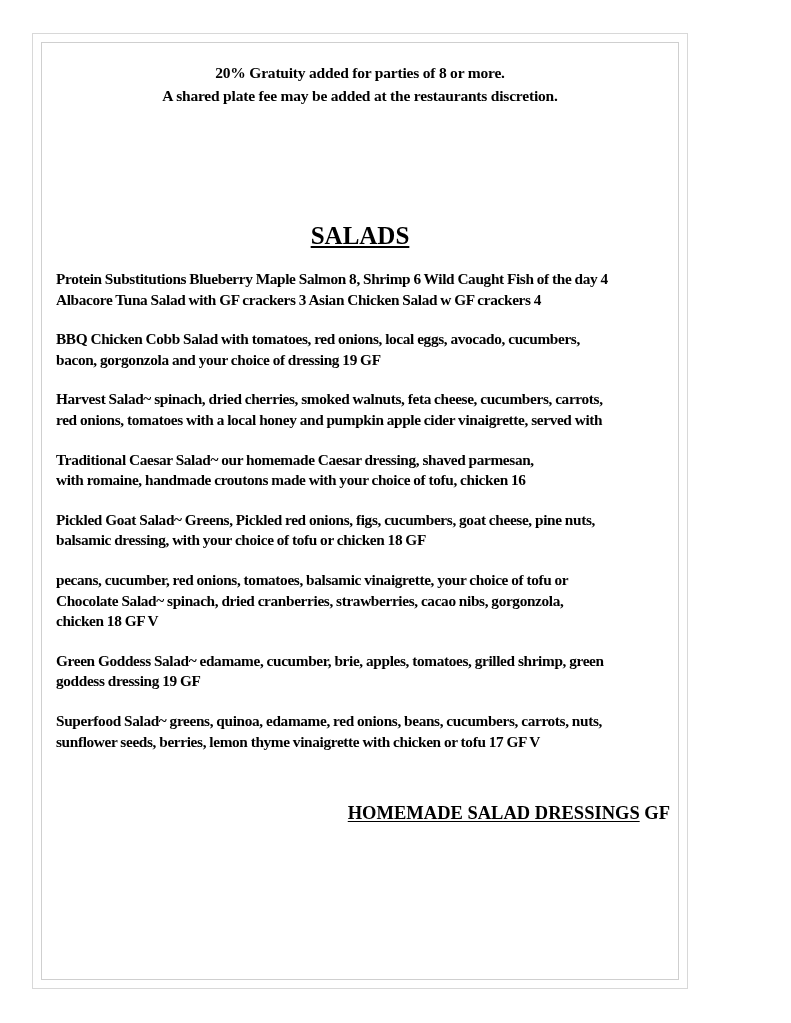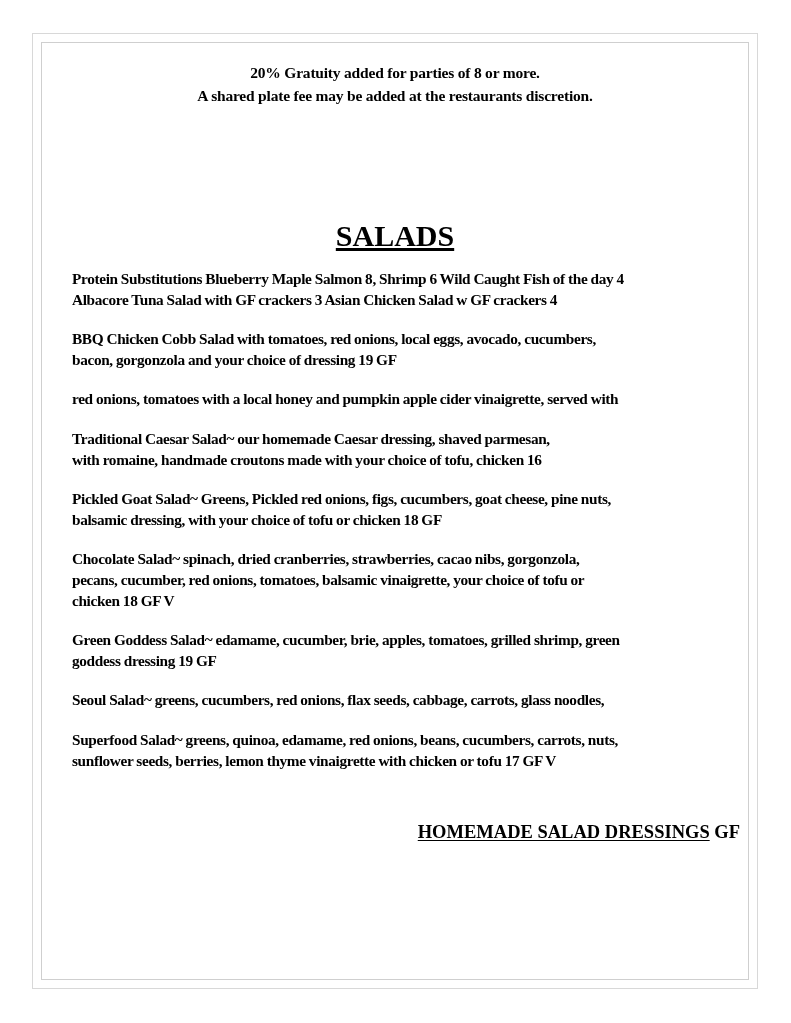--- a/index.html
+++ b/index.html
@@ -13,21 +13,21 @@
     font-family: "Liberation Serif", "DejaVu Serif", serif;
     color: #000000;
     overflow: hidden;
     position: relative;
   }
   
   #page-outer {
     position: absolute;
     left: 32px;
     top: 33px;
-    width: 726px;
+    width: 656px;
     height: 956px;
     border: 1px solid #d8d8d8;
     box-sizing: border-box;
   }
   
   #page-inner {
     position: absolute;
     left: 8px;
     top: 8px;
     right: 8px;
@@ -53,32 +53,32 @@
     letter-spacing: -0.2px;
     font-stretch: condensed;
   }
   .notice-line { display: block; white-space: nowrap; }
 
   .spacer-big { height: 112px; }
 
   .section-title {
     text-align: center;
     font-weight: bold;
-    font-size: 30px;
+    font-size: 25px;
     line-height: 34px;
     letter-spacing: 0px;
     margin-bottom: 16px;
   }
   .section-title span {
     text-decoration: underline;
     text-underline-offset: 2px;
   }
 
   .menu-list {
-    margin: 16px;
+    margin: 0;
     padding: 0;
   }
   .menu-item {
     font-weight: bold;
     font-size: 15.3px;
     line-height: 20.6px;
     letter-spacing: -0.35px;
     text-align: left;
     margin: 0 0 19px 0;
     padding: 0 0 0 6px;
@@ -129,47 +129,47 @@
           <span class="ln">Protein Substitutions Blueberry Maple Salmon 8, Shrimp 6 Wild Caught Fish of the day 4</span>
           <span class="ln">Albacore Tuna Salad with GF crackers 3 Asian Chicken Salad w GF crackers 4</span>
         </div>
 
         <div class="menu-item">
           <span class="ln">BBQ Chicken Cobb Salad with tomatoes, red onions, local eggs, avocado, cucumbers,</span>
           <span class="ln">bacon, gorgonzola and your choice of dressing 19 GF</span>
         </div>
 
         <div class="menu-item">
+          <span class="ln">Harvest Salad~ spinach, dried cherries, smoked walnuts, feta cheese, cucumbers, carrots,</span>
           <span class="ln">red onions, tomatoes with a local honey and pumpkin apple cider vinaigrette, served with</span>
         </div>
 
         <div class="menu-item">
           <span class="ln">Traditional Caesar Salad~ our homemade Caesar dressing, shaved parmesan,</span>
           <span class="ln">with romaine, handmade croutons made with your choice of tofu, chicken 16</span>
         </div>
 
         <div class="menu-item">
           <span class="ln">Pickled Goat Salad~ Greens, Pickled red onions, figs, cucumbers, goat cheese, pine nuts,</span>
           <span class="ln">balsamic dressing, with your choice of tofu or chicken 18 GF</span>
         </div>
 
 
         <div class="menu-item">
+          <span class="ln">pecans, cucumber, red onions, tomatoes, balsamic vinaigrette, your choice of tofu or</span>
           <span class="ln">Chocolate Salad~ spinach, dried cranberries, strawberries, cacao nibs, gorgonzola,</span>
-          <span class="ln">pecans, cucumber, red onions, tomatoes, balsamic vinaigrette, your choice of tofu or</span>
           <span class="ln">chicken 18 GF V</span>
         </div>
 
         <div class="menu-item">
           <span class="ln">Green Goddess Salad~ edamame, cucumber, brie, apples, tomatoes, grilled shrimp, green</span>
           <span class="ln">goddess dressing 19 GF</span>
         </div>
 
         <div class="menu-item">
-          <span class="ln">Seoul Salad~ greens, cucumbers, red onions, flax seeds, cabbage, carrots, glass noodles,</span>
         </div>
 
         <div class="menu-item">
           <span class="ln">Superfood Salad~ greens, quinoa, edamame, red onions, beans, cucumbers, carrots, nuts,</span>
           <span class="ln">sunflower seeds, berries, lemon thyme vinaigrette with chicken or tofu 17 GF V</span>
         </div>
 
       </div>
 
       <div class="footer-gap"></div>

